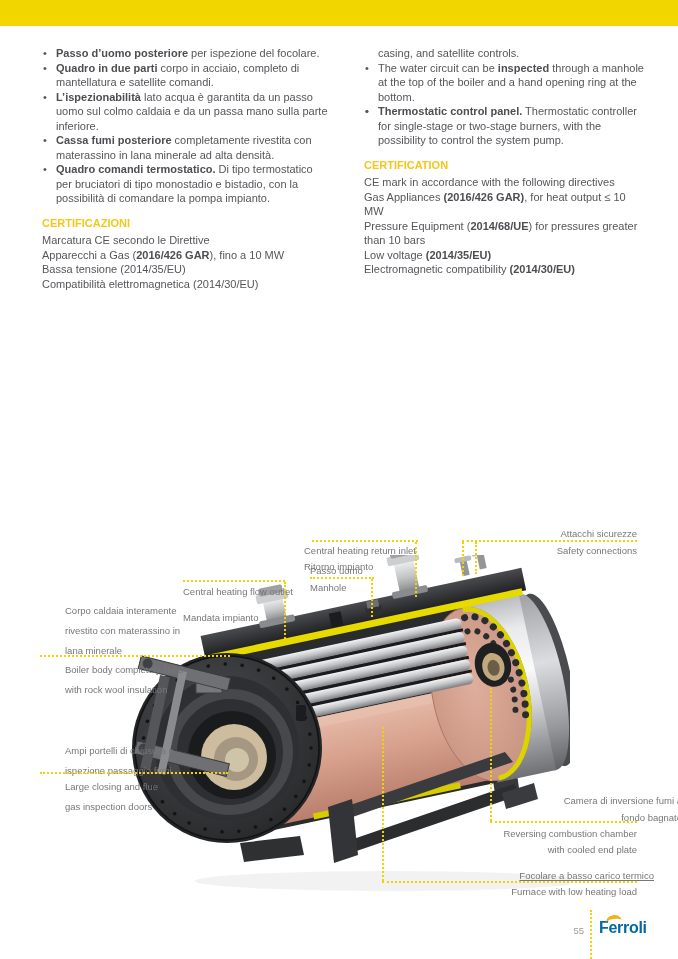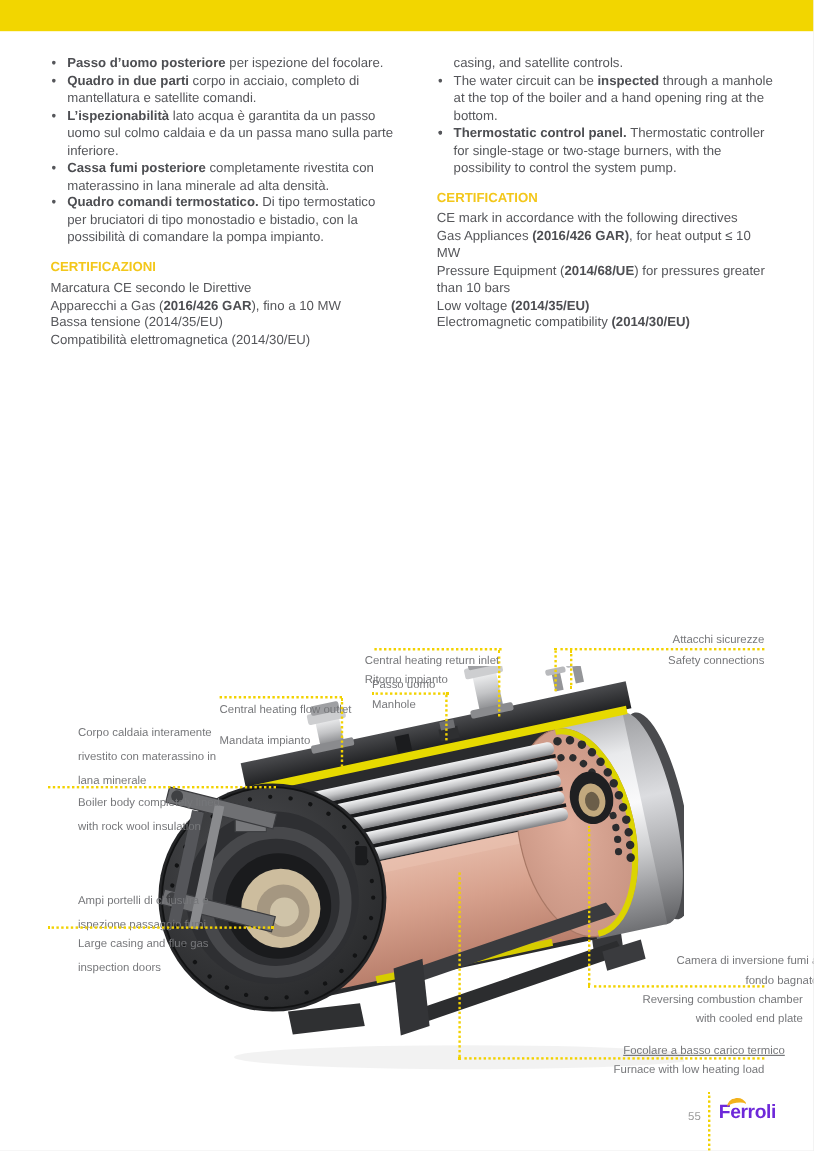--- a/index.html
+++ b/index.html
@@ -23,27 +23,27 @@
   .cert-head{margin-top:10px;margin-bottom:3px;font-weight:bold;color:#f3c71b;}
 
   
   .diagram{position:absolute;left:0;top:0;width:678px;height:959px;}
   .boiler-svg{position:absolute;left:90px;top:555px;}
   .lbl{position:absolute;font-size:9.5px;line-height:13px;color:#76777a;white-space:nowrap;}
   .lbl.wrap{white-space:normal;}
   .lbl.r{text-align:right;}
   .lh20{line-height:20px;margin-left:25px;}
   .lh17{line-height:17px;margin-left:45px;}
-  .lh16{line-height:16px;margin-left:32px;}
+  .lh16{line-height:16px;}
   .hdots{position:absolute;height:0;border-top:2px dotted #f2d200;}
   .vdots{position:absolute;width:0;border-left:2px dotted #f2d200;}
 
   
   .pagenum{position:absolute;left:560px;top:925px;width:24px;text-align:right;font-size:9.5px;color:#9b9b9b;}
-  .logo{position:absolute;left:599px;top:919px;font-size:16px;font-weight:bold;color:#6d28d9;letter-spacing:-0.3px;}
+  .logo{position:absolute;left:599px;top:919px;font-size:16px;font-weight:bold;color:#0369a1;letter-spacing:-0.3px;}
   .swoosh{position:absolute;left:7px;top:-4px;width:16px;height:9px;border-top:4px solid #f2b21c;border-radius:50%;transform:rotate(-8deg);}
 </style>
 </head>
 <body>
 
 <div class="page">
 
   <div class="topbar"></div>
 
   <div class="col col-left">
@@ -234,21 +234,21 @@
     <div class="lbl r" style="left:497px;top:544px;width:140px;">Safety connections</div>
     <div class="vdots" style="left:462px;top:542px;height:34px;"></div>
     <div class="vdots" style="left:475px;top:542px;height:32px;"></div>
 
     <div class="lbl wrap lh20" style="left:40px;top:601px;width:132px;">Corpo caldaia interamente rivestito con materassino in lana minerale</div>
     <div class="hdots" style="left:40px;top:655px;width:190px;"></div>
     <div class="lbl wrap lh20" style="left:40px;top:660px;width:132px;">Boiler body completely lined with rock wool insulation</div>
 
     <div class="lbl wrap lh20" style="left:40px;top:741px;width:124px;">Ampi portelli di chiusura e ispezione passaggio fumi</div>
     <div class="hdots" style="left:40px;top:772px;width:188px;"></div>
-    <div class="lbl wrap lh20" style="left:40px;top:777px;width:110px;">Large casing and flue gas inspection doors</div>
+    <div class="lbl wrap lh20" style="left:40px;top:777px;width:110px;">Large closing and flue gas inspection doors</div>
 
     <div class="lbl wrap r lh17" style="left:517px;top:792px;width:120px;">Camera di inversione fumi a fondo bagnato</div>
     <div class="hdots" style="left:490px;top:821px;width:147px;"></div>
     <div class="lbl wrap r lh16" style="left:503px;top:826px;width:134px;">Reversing combustion chamber with cooled end plate</div>
     <div class="vdots" style="left:490px;top:688px;height:133px;"></div>
 
     <div class="lbl r" style="left:464px;top:869px;width:190px;text-decoration:underline;">Focolare a basso carico termico</div>
     <div class="hdots" style="left:382px;top:881px;width:255px;"></div>
     <div class="lbl r" style="left:447px;top:885px;width:190px;">Furnace with low heating load</div>
     <div class="vdots" style="left:382px;top:727px;height:154px;"></div>

